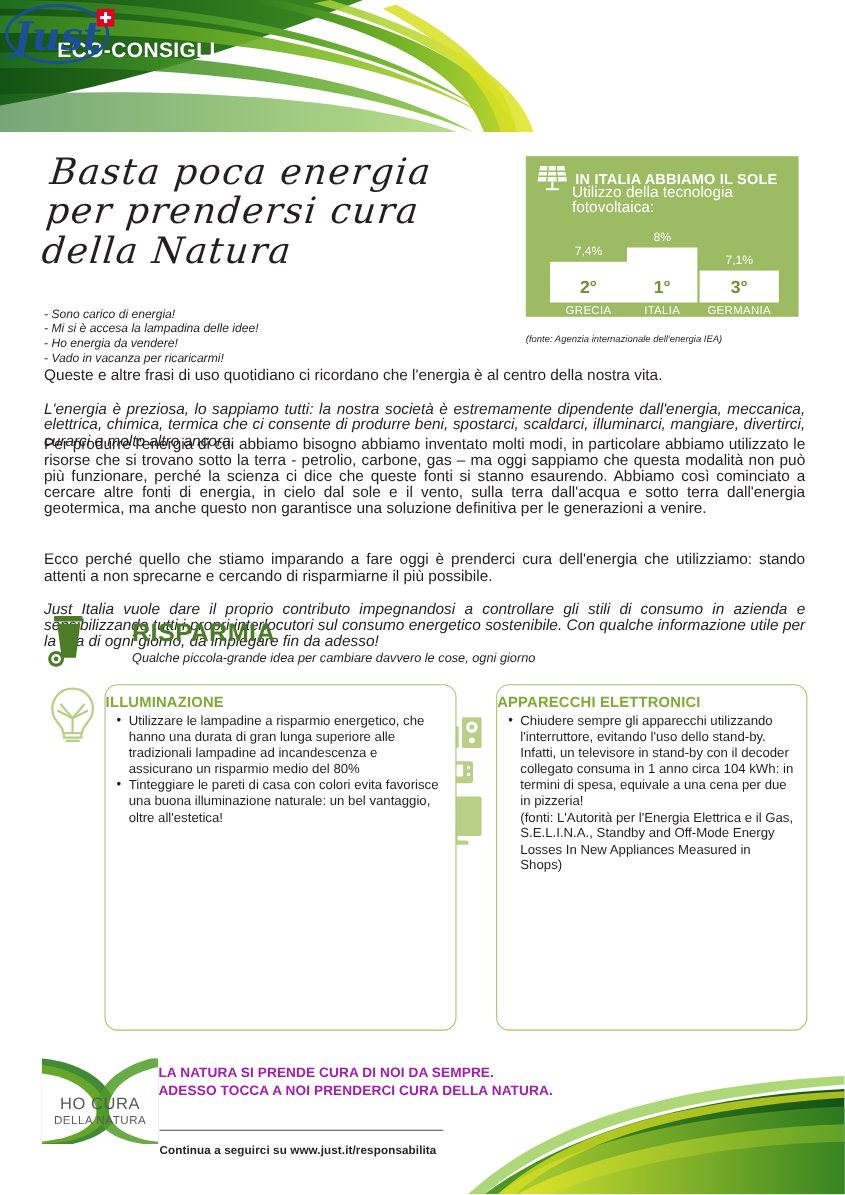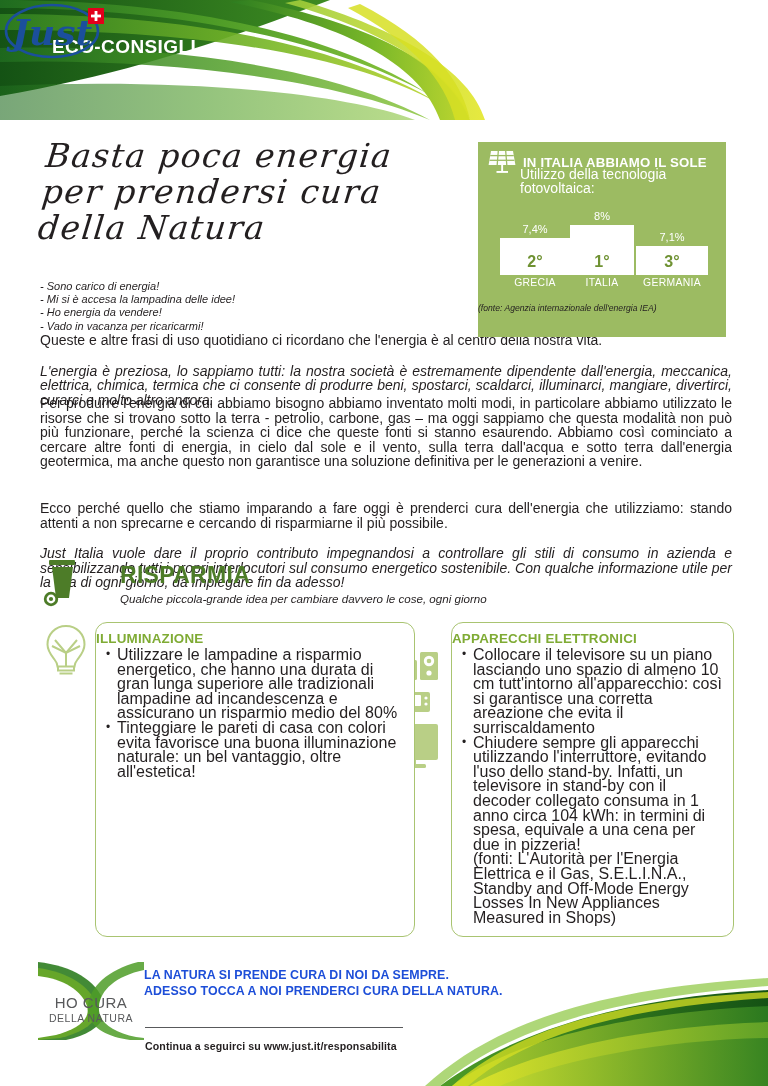--- a/index.html
+++ b/index.html
@@ -48,21 +48,21 @@
   
   .body-text{position:absolute;left:40px;width:692px;font-size:14px;line-height:14.6px;color:#231f20;text-align:justify;}
   #para-block-1{top:333px;}
   #para-block-2{top:396px;}
   #para-block-3{top:501px;}
   .body-text p{margin:0 0 0 0;}
   .body-text p + p{margin-top:16px;font-style:italic;}
 
   
   .infobox{
-    position:absolute;left:478px;top:142px;width:248px;height:195px;
+    position:absolute;left:478px;top:142px;width:248px;height:146px;
     background:#9cbb62;
   }
   .ib-head{position:absolute;left:10px;top:7px;display:flex;align-items:center;}
   .ib-title{
     color:#ffffff;font-size:13.2px;font-weight:bold;letter-spacing:.2px;margin-left:7px;
   }
   .ib-sub{
     position:absolute;left:42px;top:26px;width:200px;
     color:#ffffff;font-size:14px;line-height:13.5px;
   }
@@ -106,37 +106,37 @@
   #card-apparecchi{left:451px;top:622px;width:281px;height:313px;}
   .card-title{
     color:#7fab34;font-size:13.4px;font-weight:bold;
     margin-top:8px;letter-spacing:.2px;
   }
   .card ul{
     list-style:none;margin:2px 0 0 0;padding:0 10px 0 10px;
   }
   .card li{
     position:relative;padding-left:11px;
-    font-size:16px;line-height:14.6px;color:#231f20;margin-bottom:0px;
+    font-size:12px;line-height:14.6px;color:#231f20;margin-bottom:0px;
   }
   .card li:before{
     content:"•";position:absolute;left:0;top:-1px;font-size:12px;color:#231f20;
   }
   .card li.nobullet{padding-left:11px;}
   .card li.nobullet:before{content:"";}
 
   .bulb-icon{position:absolute;left:42px;top:622px;width:48px;height:58px;}
   .elec-icons{position:absolute;left:374px;top:648px;width:64px;height:126px;}
 
   
   .footer-swoosh{position:absolute;left:0;top:960px;width:768px;height:126px;overflow:hidden;}
   .hocura{position:absolute;left:38px;top:962px;width:106px;height:78px;}
   .footer-claim{
     position:absolute;left:144px;top:968px;width:560px;
-    font-size:12.4px;line-height:15.5px;font-weight:bold;color:#1d4ed8;letter-spacing:.1px;
+    font-size:12.4px;line-height:15.5px;font-weight:bold;color:#a21caf;letter-spacing:.1px;
   }
   .footer-rule{position:absolute;left:145px;top:1027px;width:258px;height:1px;background:#58595b;}
   .footer-follow{
     position:absolute;left:145px;top:1040px;
     font-size:10.6px;font-weight:bold;color:#231f20;letter-spacing:.1px;
   }
 </style>
 </head>
 <body>
 
@@ -316,21 +316,20 @@
     <div class="card-title">ILLUMINAZIONE</div>
     <ul>
       <li>Utilizzare le lampadine a risparmio energetico, che hanno una durata di gran lunga superiore alle tradizionali lampadine ad incandescenza e assicurano un risparmio medio del 80%</li>
       <li>Tinteggiare le pareti di casa con colori evita favorisce una buona illuminazione naturale: un bel vantaggio, oltre all'estetica!</li>
     </ul>
   </div>
 
   <div class="card" id="card-apparecchi">
     <div class="card-title">APPARECCHI ELETTRONICI</div>
     <ul>
-      <li>Collocare il televisore su un piano lasciando uno spazio di almeno 10 cm tutt'intorno all'apparecchio: così si garantisce una corretta areazione che evita il surriscaldamento</li>
       <li>Chiudere sempre gli apparecchi utilizzando l'interruttore, evitando l'uso dello stand-by. Infatti, un televisore in stand-by con il decoder collegato consuma in 1 anno circa 104 kWh: in termini di spesa,  equivale a una cena per due in pizzeria!</li>
       <li class="nobullet">(fonti: L'Autorità per l'Energia Elettrica e il Gas, S.E.L.I.N.A., Standby and Off-Mode Energy Losses In New Appliances Measured in Shops)</li>
     </ul>
   </div>
 
   <div class="footer-swoosh">
     <svg width="768" height="126" viewBox="0 0 768 126">
       <defs>
         <linearGradient id="f1" x1="0" y1="0" x2="1" y2="0">
           <stop offset="0" stop-color="#bfd730"></stop>

